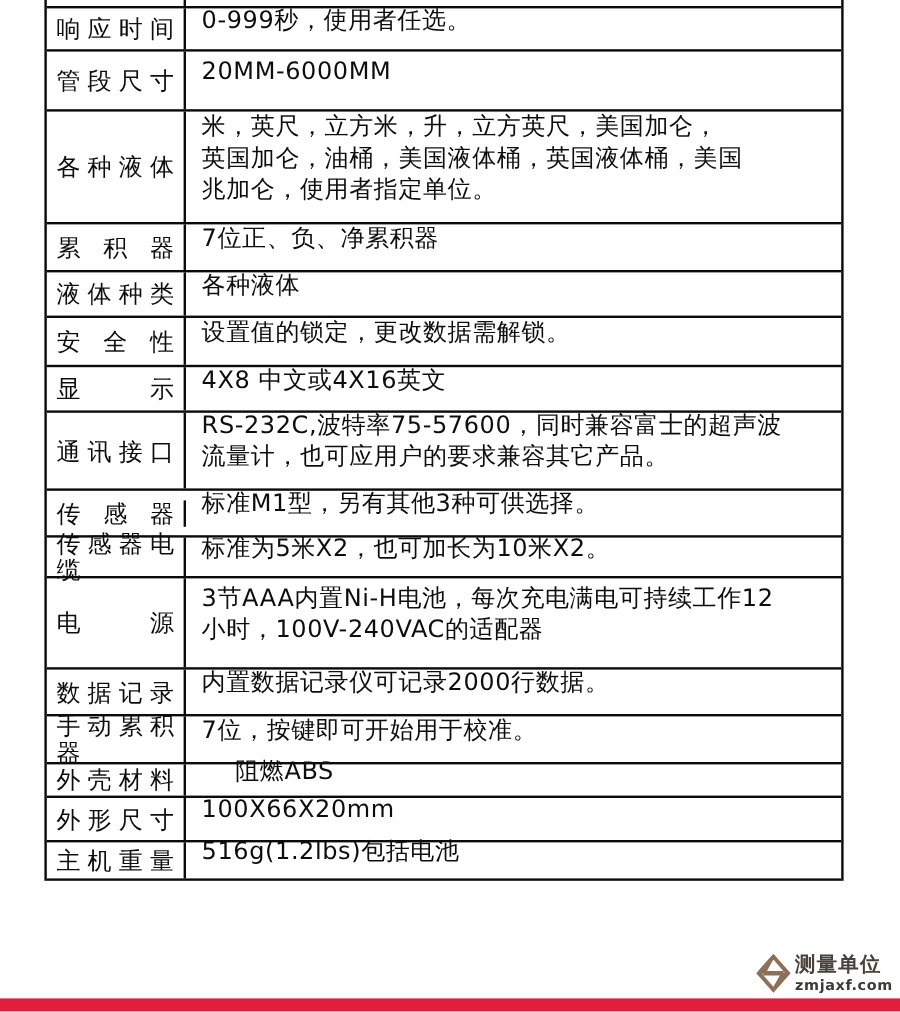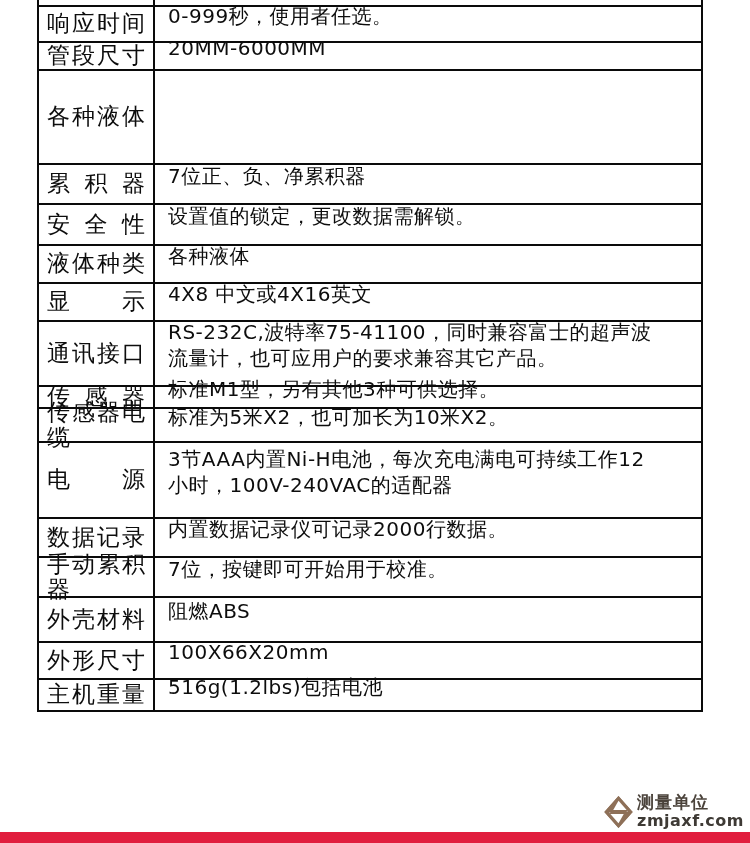--- a/index.html
+++ b/index.html
@@ -18,41 +18,41 @@
   }
   .row { display: flex; border-bottom: 2px solid #0a0a0a; }
   .cell-label {
     width: 116px; flex: 0 0 116px;
     border-right: 2px solid #0a0a0a;
     display: flex; align-items: center;
     padding: 0 8px;
   }
   .cell-label span {
     display: block; width: 100%;
-    font-size: 23px; font-weight: 500; letter-spacing: 0;
+    font-size: 20px; font-weight: 500; letter-spacing: 0;
     text-align: justify; text-align-last: justify;
     line-height: 1.1; color: #0d0d0d;
   }
   .cell-value {
     flex: 1 1 auto;
     display: flex; align-items: center;
     padding: 2px 6px 19px 13px;
     border-radius: 11px;
   }
   .cell-value span {
     display: block; width: 100%;
     font-size: 20px; line-height: 26px; letter-spacing: 0.5px;
     white-space: pre-line; color: #0d0d0d;
   }
 
   .brand { position: absolute; top: 794px; right: 6px; display: flex; align-items: center; gap: 3px; }
   .brand-icon { width: 31px; height: 34px; flex: 0 0 31px; }
   .brand-text { display: flex; flex-direction: column; line-height: 1; }
   .brand-name { font-size: 17px; font-weight: 600; color: #4a423a; letter-spacing: 1px; }
-  .brand-site { font-size: 16px; font-weight: 700; color: #3e3a35; margin-top: 2px; letter-spacing: 0.5px; }
+  .brand-site { font-size: 12px; font-weight: 700; color: #3e3a35; margin-top: 2px; letter-spacing: 0.5px; }
 
   .red-bar { position: absolute; left: 0; top: 832px; width: 750px; height: 11px; background: #e11e3e; }
 </style>
 </head>
 <body>
 
 <div class="page">
 
   <div class="top-fragment" style="left:170px; width:40px;"></div>
   <div class="top-fragment" style="left:217px; width:48px;"></div>
@@ -73,82 +73,87 @@
     <div class="row" style="height:36px;">
       <div class="cell-label">
           <span>响应时间</span>
         </div>
       <div class="cell-value">
           <span>0-999秒，使用者任选。</span>
         </div>
     </div>
 
 
-    <div class="row" style="height:28px;">
+    <div class="row" style="height:50px;">
       <div class="cell-label">
           <span>管段尺寸</span>
         </div>
       <div class="cell-value">
           <span>20MM-6000MM</span>
         </div>
     </div>
 
     <div class="row" style="height:94px;">
       <div class="cell-label">
           <span>各种液体</span>
         </div>
+      <div class="cell-value">
+          <span>米，英尺，立方米，升，立方英尺，美国加仑，
+英国加仑，油桶，美国液体桶，英国液体桶，美国
+兆加仑，使用者指定单位。</span>
+        </div>
     </div>
 
     <div class="row" style="height:40px;">
       <div class="cell-label">
           <span>累积器</span>
         </div>
       <div class="cell-value">
           <span>7位正、负、净累积器</span>
         </div>
     </div>
 
+    <div class="row" style="height:38px;">
+      <div class="cell-label">
+          <span>液体种类</span>
+        </div>
+      <div class="cell-value">
+          <span>各种液体</span>
+        </div>
+    </div>
+
     <div class="row" style="height:41px;">
       <div class="cell-label">
           <span>安全性</span>
         </div>
       <div class="cell-value">
           <span>设置值的锁定，更改数据需解锁。</span>
         </div>
     </div>
 
-    <div class="row" style="height:38px;">
-      <div class="cell-label">
-          <span>液体种类</span>
-        </div>
-      <div class="cell-value">
-          <span>各种液体</span>
-        </div>
-    </div>
-
     <div class="row" style="height:38px;justify-content:flex-end;">
       <div class="cell-label">
           <span>显示</span>
         </div>
       <div class="cell-value">
           <span>4X8 中文或4X16英文</span>
         </div>
     </div>
 
     <div class="row" style="height:65px;">
       <div class="cell-label">
           <span>通讯接口</span>
         </div>
       <div class="cell-value">
-          <span>RS-232C,波特率75-41100，同时兼容富士的超声波
+          <span>RS-232C,波特率75-57600，同时兼容富士的超声波
 流量计，也可应用户的要求兼容其它产品。</span>
         </div>
     </div>
 
-    <div class="row" style="height:22px;align-items:center;">
+    <div class="row" style="height:39px;align-items:center;">
       <div class="cell-label">
           <span>传感器</span>
         </div>
       <div class="cell-value">
           <span>标准M1型，另有其他3种可供选择。</span>
         </div>
     </div>
 
     <div class="row" style="height:34px;">
       <div class="cell-label">
@@ -180,21 +185,21 @@
 
     <div class="row" style="height:40px;">
       <div class="cell-label">
           <span>手动累积器</span>
         </div>
       <div class="cell-value">
           <span>7位，按键即可开始用于校准。</span>
         </div>
     </div>
 
-    <div class="row" style="height:45px;">
+    <div class="row" style="height:28px;gap:28px;">
       <div class="cell-label">
           <span>外壳材料</span>
         </div>
       <div class="cell-value">
           <span>阻燃ABS</span>
         </div>
     </div>
 
     <div class="row" style="height:37px;">
       <div class="cell-label">

